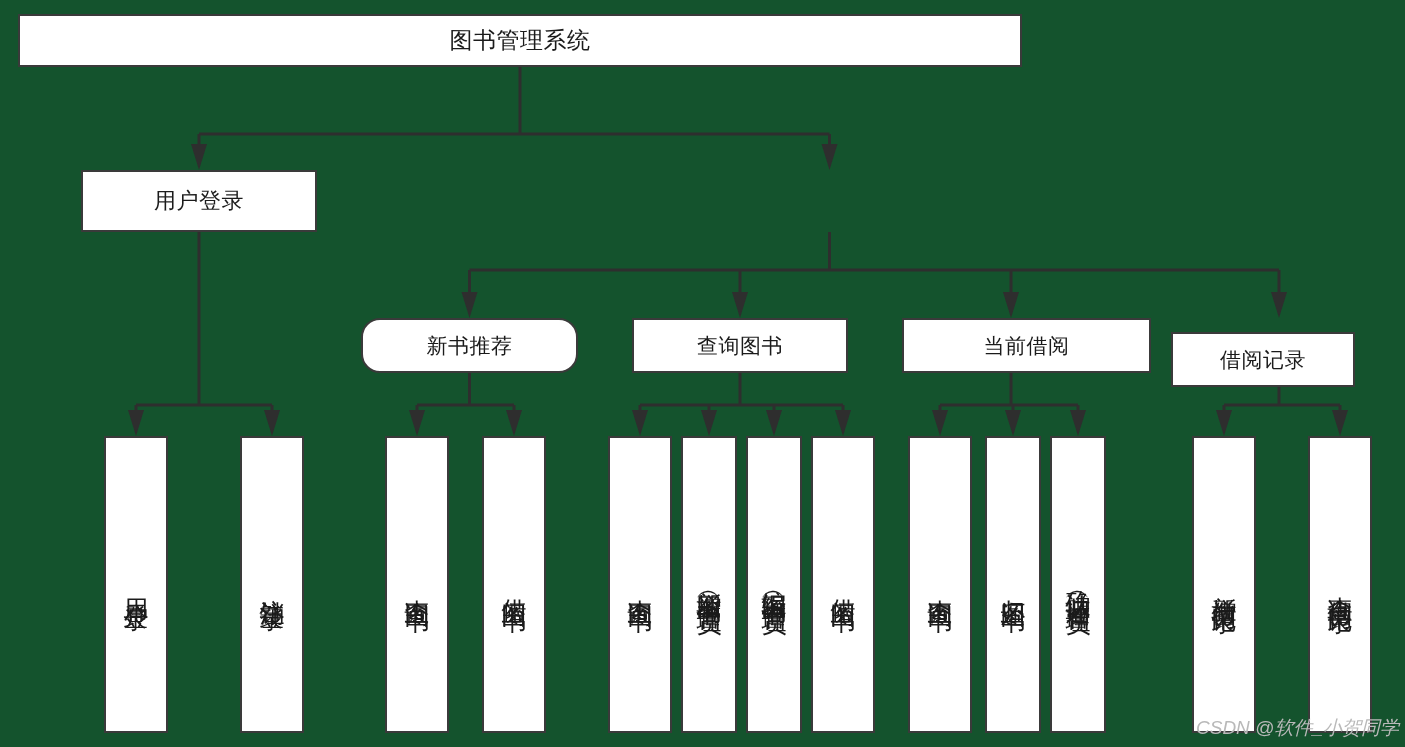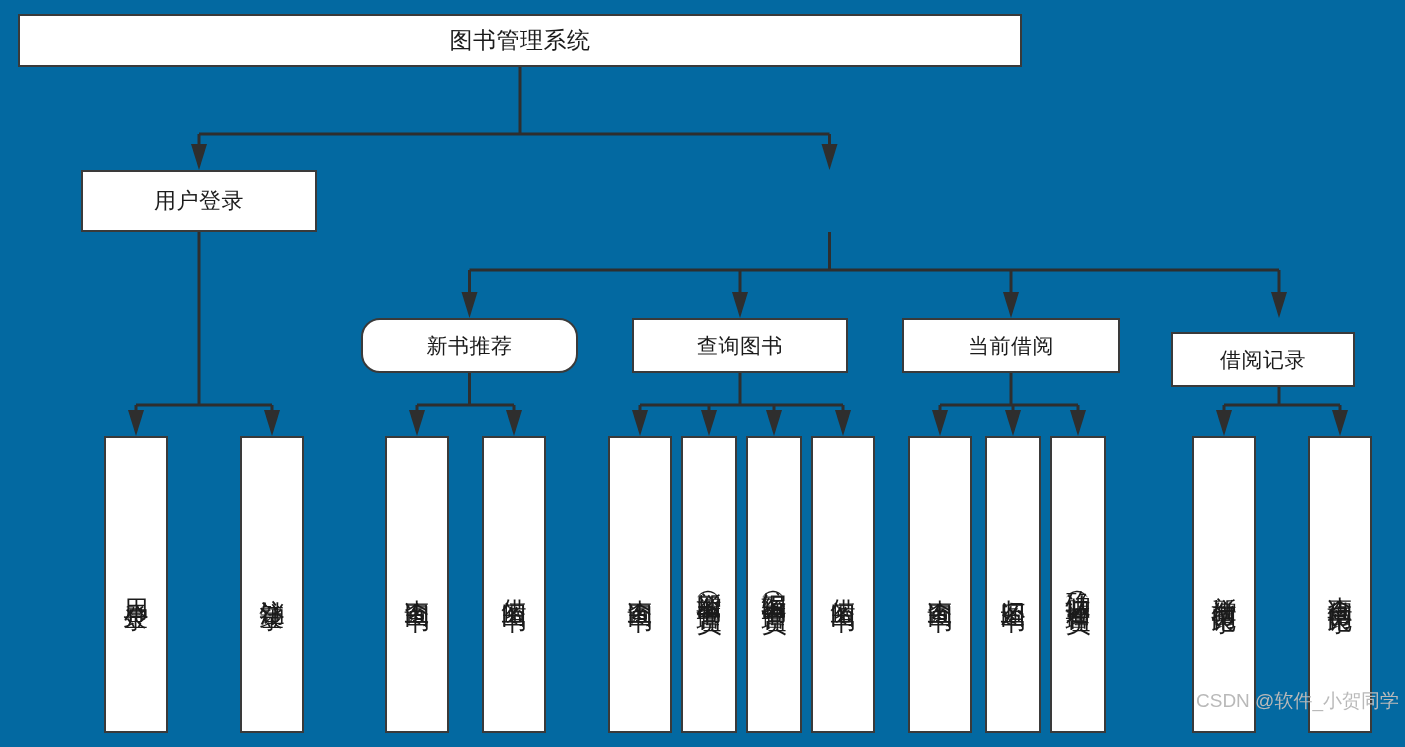--- a/index.html
+++ b/index.html
@@ -7,21 +7,21 @@
     padding: 0;
     background: #ffffff;
   }
   body {
     font-family: "Liberation Sans", "DejaVu Sans", sans-serif;
   }
   #diagram-root {
     position: relative;
     width: 1405px;
     height: 747px;
-    background: #0369a1;
+    background: #14532d;
     overflow: hidden;
   }
   #diagram-svg {
     position: absolute;
     left: 0;
     top: 0;
     width: 1405px;
     height: 747px;
   }
   .node-box {
@@ -122,21 +122,21 @@
     </div>
     <div class="node-box node-l2" style="left: 81px; top: 170px; width: 236px; height: 62px;">
       <span class="node-label">用户登录</span>
     </div>
     <div class="node-box node-l3" style="left: 361px; top: 318px; width: 217px; height: 55px; border-radius: 19px;">
       <span class="node-label">新书推荐</span>
     </div>
     <div class="node-box node-l3" style="left: 632px; top: 318px; width: 216px; height: 55px;">
       <span class="node-label">查询图书</span>
     </div>
-    <div class="node-box node-l3" style="left: 902px; top: 318px; width: 218px; height: 55px;">
+    <div class="node-box node-l3" style="left: 902px; top: 318px; width: 249px; height: 55px;">
       <span class="node-label">当前借阅</span>
     </div>
     <div class="node-box node-l3" style="left: 1171px; top: 300px; width: 184px; height: 55px; margin-top: 32px;">
       <span class="node-label">借阅记录</span>
     </div>
     <div class="node-box node-leaf" style="left: 104px; top: 436px; width: 64px; height: 297px;">
       <span class="node-label">用户登录</span>
     </div>
     <div class="node-box node-leaf" style="left: 240px; top: 436px; width: 64px; height: 297px;">
       <span class="node-label">注销登录</span>
@@ -167,14 +167,14 @@
     </div>
     <div class="node-box node-leaf" style="left: 1050px; top: 436px; width: 56px; height: 297px;">
       <span class="node-label">确认归还（管理员）</span>
     </div>
     <div class="node-box node-leaf" style="left: 1192px; top: 436px; width: 64px; height: 297px;">
       <span class="node-label">新增借阅记录</span>
     </div>
     <div class="node-box node-leaf" style="left: 1308px; top: 436px; width: 64px; height: 297px;">
       <span class="node-label">查询借阅记录</span>
     </div>
-    <div class="watermark" style="left: 1196px; top: 688px;">CSDN @软件_小贺同学</div>
+    <div class="watermark" style="left: 1196px; top: 715px; font-style: italic;">CSDN @软件_小贺同学</div>
   </div>
 
 </body></html>

